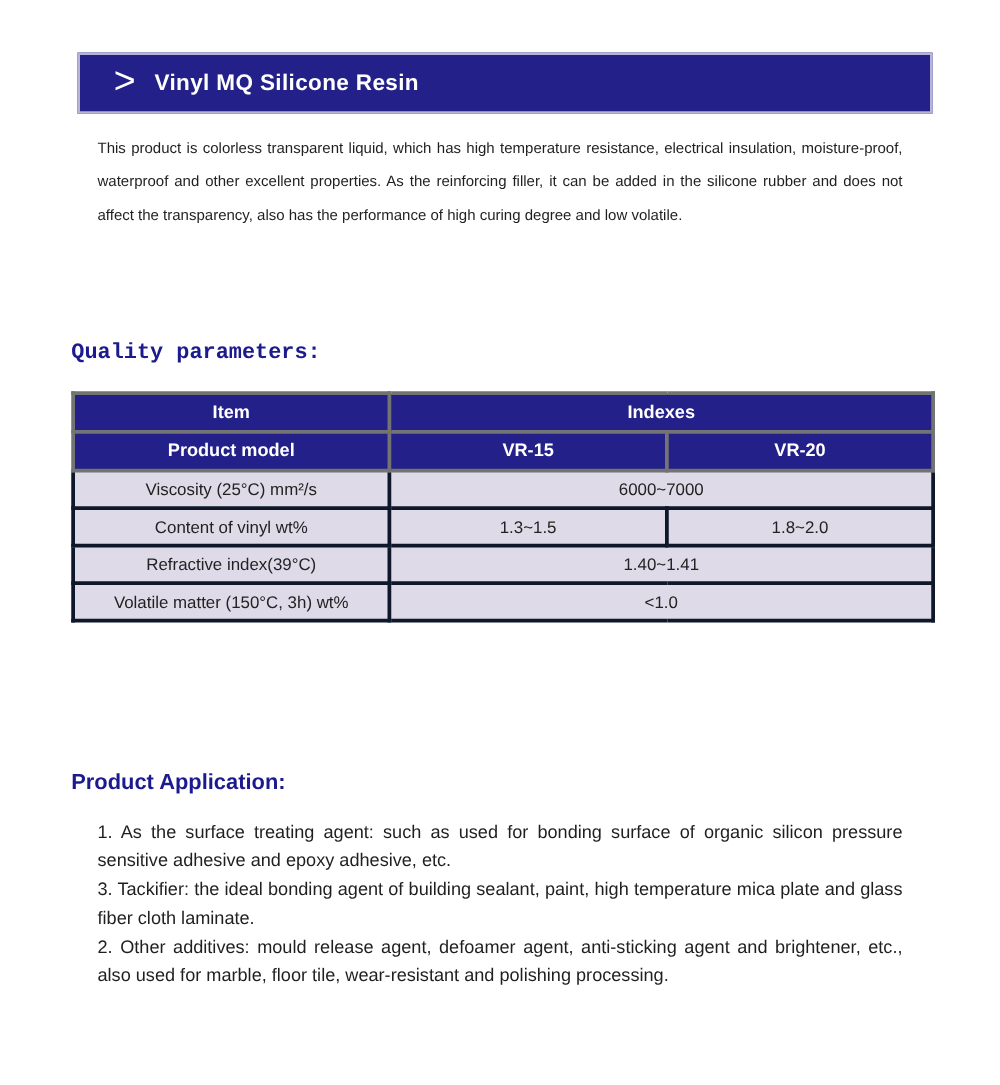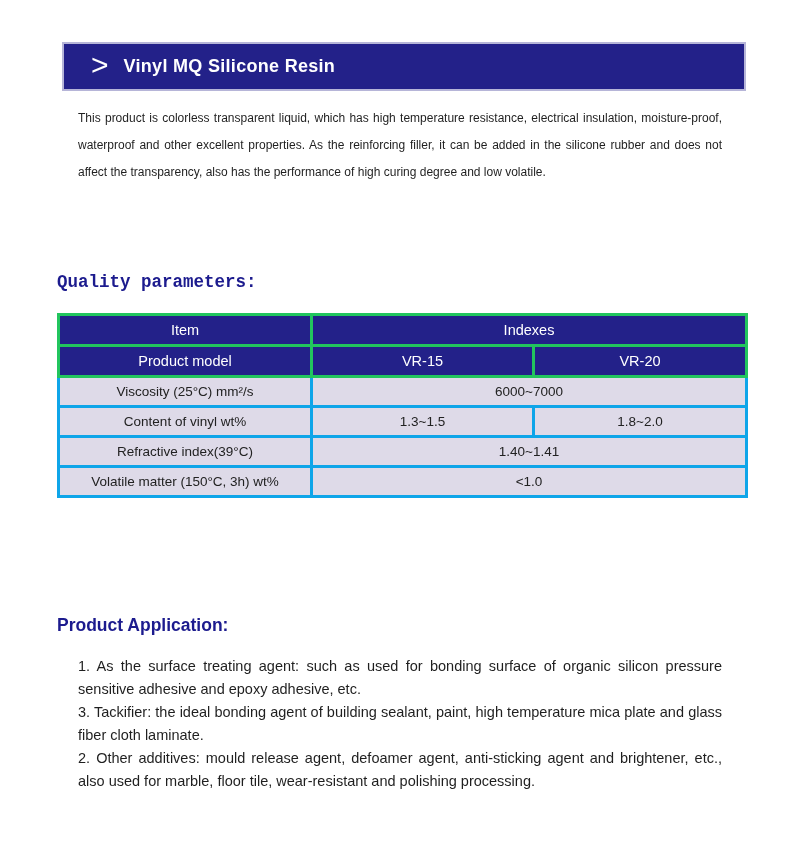--- a/index.html
+++ b/index.html
@@ -65,32 +65,32 @@
     margin: 21px 0 0 57px;
     font-size: 13.5px;
   }
   .qtable col.c1 { width: 253px; }
   .qtable col.c2 { width: 222px; }
   .qtable col.c3 { width: 213px; }
   .qtable th {
     background: var(--table-header-blue, #232189);
     color: #ffffff;
     font-size: 14.5px;
-    font-weight: normal;
+    font-weight: bold;
     text-align: center;
     height: 28px;
-    border: 3px solid #22c55e;
+    border: 3px solid #737373;
     padding: 0;
   }
   .qtable td {
     background: var(--row-bg, #dedae8);
     color: #222222;
     text-align: center;
     height: 27px;
-    border: 3px solid #0ea5e9;
+    border: 3px solid #0f172a;
     padding: 0;
   }
 
   
   .market-list {
     margin: 19px 78px 0 78px;
     text-align: justify;
     font-size: 14.5px;
     line-height: 23px;
   }

